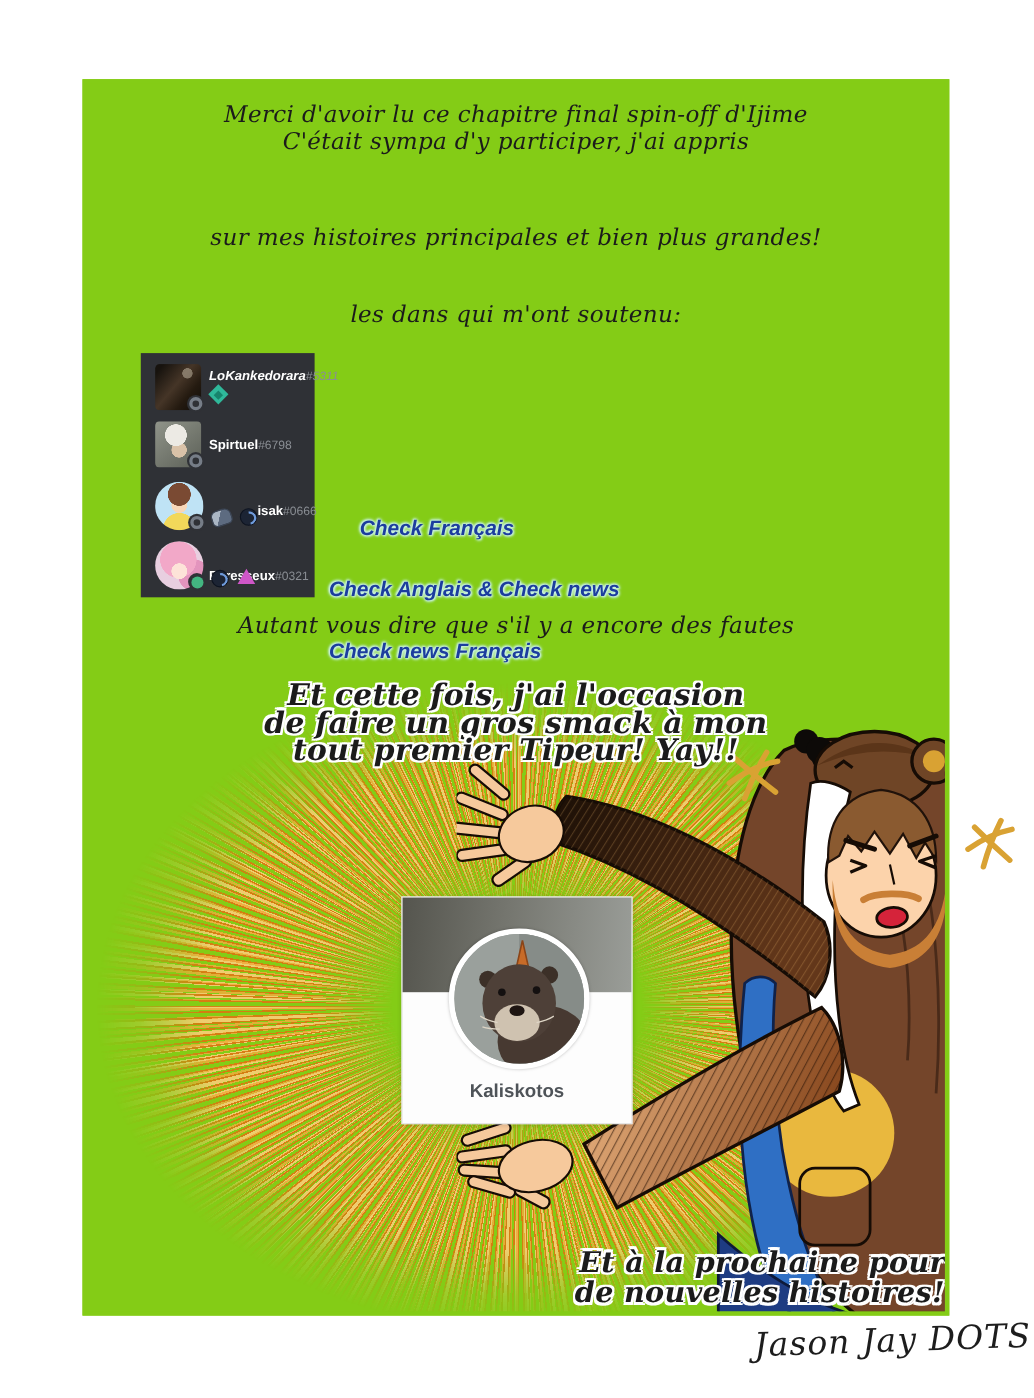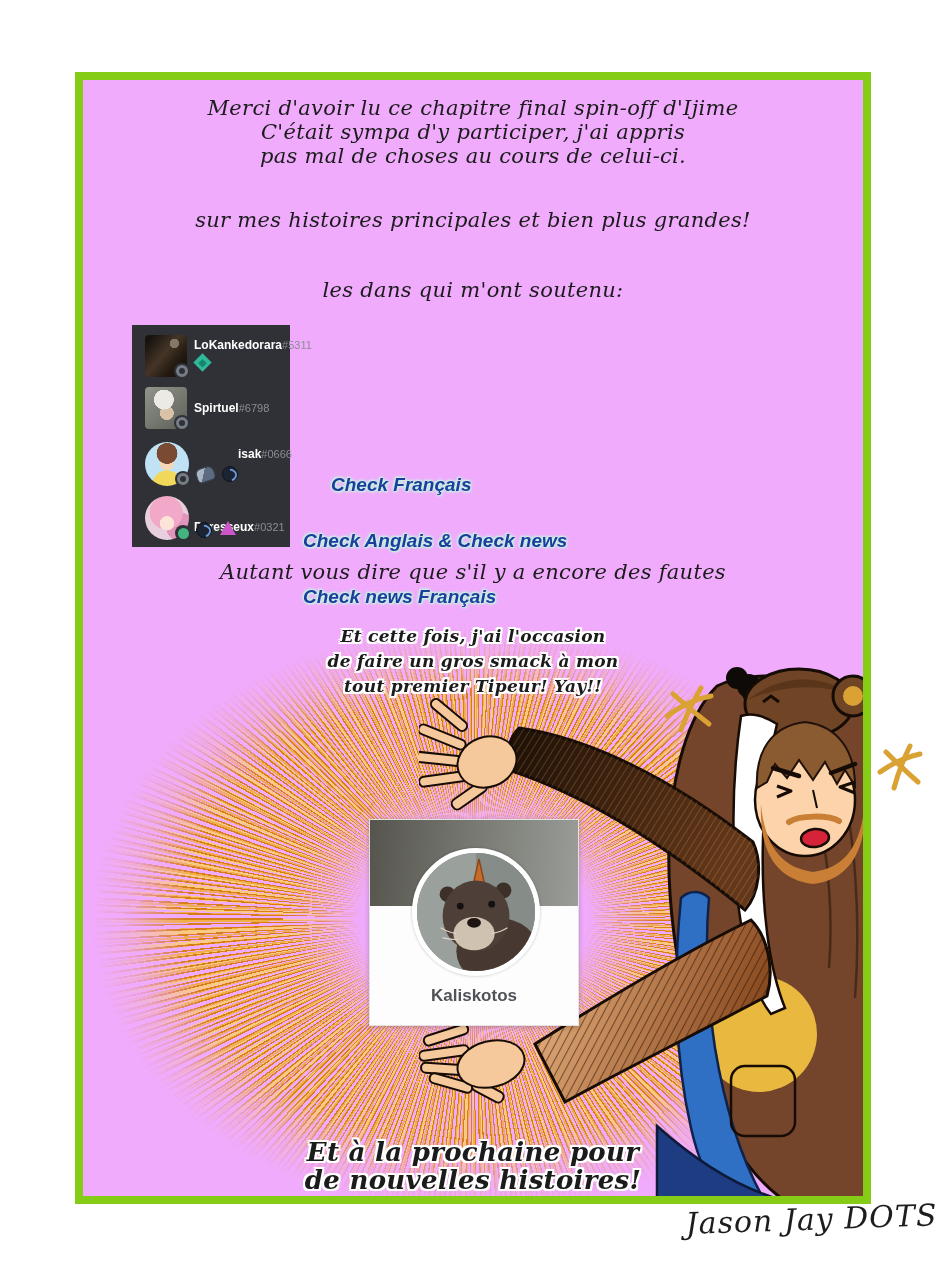--- a/index.html
+++ b/index.html
@@ -1,30 +1,30 @@
 <!DOCTYPE html>
 <html><head>
 <meta charset="utf-8">
 <style>
   html,body{margin:0;padding:0;background:#fff;}
   .page{position:relative;width:940px;height:1271px;background:#fff;overflow:hidden;
         font-family:"DejaVu Serif",serif;color:#1b1b1b;}
   .frame{position:absolute;left:75px;top:72px;width:780px;height:1116px;
-         border:8px solid #84cc16;background:#f0abfc;overflow:hidden;}
+         border:4px solid #84cc16;background:#84cc16;overflow:hidden;}
   
   .para{position:absolute;left:0;width:100%;text-align:center;font-style:italic;
         font-size:21px;line-height:24px;letter-spacing:.3px;z-index:6;}
   .para div{white-space:nowrap;}
   .p1{top:16px;} .p2{top:128px;} .p3{top:198px;} .p4{top:480px;}
-  .p5{top:544px;font-weight:bold;font-size:17px;line-height:25px;
+  .p5{top:544px;font-weight:bold;font-size:27px;line-height:25px;
       text-shadow:-2px -2px 0 #fff,2px -2px 0 #fff,-2px 2px 0 #fff,2px 2px 0 #fff,
                   0 -2px 0 #fff,0 2px 0 #fff,-2px 0 0 #fff,2px 0 0 #fff;}
   .outro{top:1058px;font-weight:bold;font-size:26px;line-height:28px;
       text-shadow:-2px -2px 0 #fff,2px -2px 0 #fff,-2px 2px 0 #fff,2px 2px 0 #fff,
-                  0 -2px 0 #fff,0 2px 0 #fff,-2px 0 0 #fff,2px 0 0 #fff;}
+                  0 -2px 0 #fff,0 2px 0 #fff,-2px 0 0 #fff,2px 0 0 #fff;text-align:right;}
   
   .check{position:absolute;left:220px;height:26px;white-space:nowrap;z-index:6;
          font-family:"Liberation Sans",sans-serif;font-weight:bold;font-style:italic;
          font-size:19px;color:#1c3d9e;
          text-shadow:0 0 2px #c9f2e2,0 0 3px #c9f2e2,0 0 4px #c9f2e2,
                      1px 1px 2px #c9f2e2,-1px -1px 2px #c9f2e2;}
   .check1{top:338px;} .check2{top:394px;margin-left:28px;} .check3{top:450px;} .check4{top:506px;}
   
   .discord{position:absolute;left:49px;top:245px;width:158px;height:222px;
            background:#2f3136;z-index:6;font-family:"Liberation Sans",sans-serif;}
@@ -95,34 +95,33 @@
 </style>
 </head>
 <body>
 
 <div class="page">
   <div class="frame">
 
     <div class="para p1">
       <div>Merci d'avoir lu ce chapitre final spin-off d'Ijime</div>
       <div>C'était sympa d'y participer, j'ai appris</div>
-      <div>pas mal de choses au cours de celui-ci.</div>
     </div>
 
     <div class="para p2">
       <div>sur mes histoires principales et bien plus grandes!</div>
     </div>
 
     <div class="para p3">
       <div>les dans qui m'ont soutenu:</div>
     </div>
 
     <div class="discord">
 
-      <div class="drow" style="top:0;height:55px;">
+      <div class="drow" style="top:0;height:55px;font-style:italic;">
         <div class="avatar sq av1" style="top:10px;"></div>
         <div class="status" style="left:42px;top:38px;">
             <i class="off"></i>
           </div>
         <div class="dname" style="top:13px;"><span>LoKankedorara</span><span class="dtag">#5311</span></div>
         <div class="badge-diamond" style="left:64px;top:31px;">
             <i></i>
           </div>
       </div>
 
@@ -132,21 +131,21 @@
             <i class="off"></i>
           </div>
         <div class="dname" style="top:21px;"><span>Spirtuel</span><span class="dtag">#6798</span></div>
       </div>
 
       <div class="drow" style="top:110px;height:56px;">
         <div class="avatar rd av3" style="top:7px;"></div>
         <div class="status" style="left:43px;top:36px;">
             <i class="off"></i>
           </div>
-        <div class="dname" style="top:12px;padding-left:44px;"><span>isak</span><span class="dtag">#0666</span></div>
+        <div class="dname" style="top:26px;padding-left:44px;"><span>isak</span><span class="dtag">#0666</span></div>
         <div class="badge-mouse" style="left:64px;top:32px;"></div>
         <div class="badge-swirl" style="left:90px;top:31px;">
             <i></i>
           </div>
       </div>
 
       <div class="drow" style="top:166px;height:56px;">
         <div class="avatar rd av4" style="top:5px;"></div>
         <div class="status" style="left:43px;top:34px;">
             <i class="on"></i>

